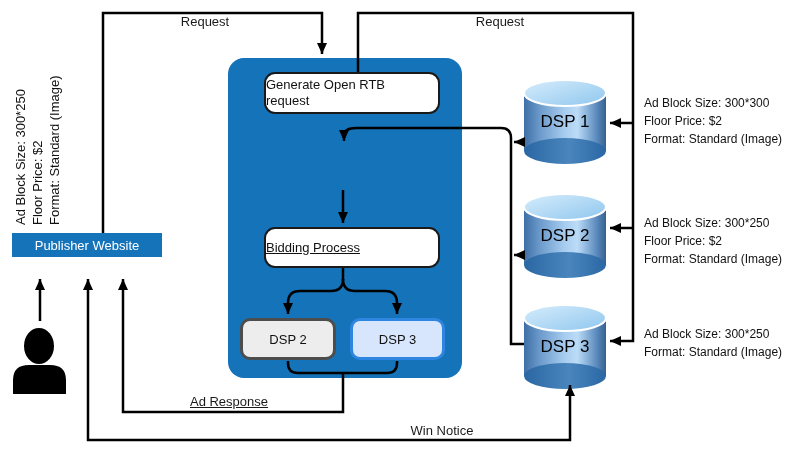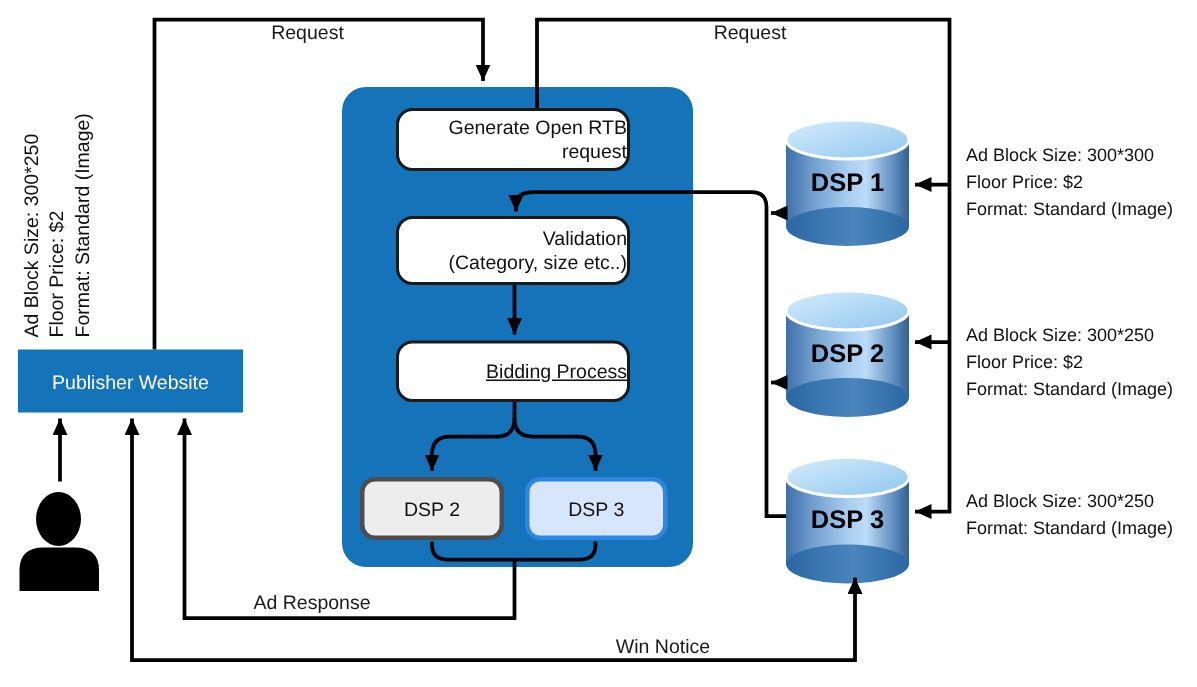--- a/index.html
+++ b/index.html
@@ -12,44 +12,44 @@
   }
   *{box-sizing:border-box;margin:0;padding:0;}
   body{background:#fff;font-family:"Liberation Sans", sans-serif;}
   #canvas{position:relative;width:798px;height:458px;background:#fff;overflow:hidden;}
 
   .abs{position:absolute;}
 
   
   .exchange-block{left:228px;top:58px;width:234px;height:320px;background:var(--primary-blue);border-radius:16px;}
 
-  .proc-box{position:absolute;left:264px;width:156px;background:#fff;border:2px solid #1a1a1a;border-radius:11px;
-            display:flex;flex-direction:column;align-items:flex-end;justify-content:center;
+  .proc-box{position:absolute;left:264px;width:176px;background:#fff;border:2px solid #1a1a1a;border-radius:11px;
+            display:flex;flex-direction:column;align-items:flex-start;justify-content:center;
             font-size:13px;line-height:16px;text-align:center;color:#111;}
   .gen-box{top:72px;height:42px;}
   .val-box{top:144px;height:46px;}
   .bid-box{top:227px;height:41px;text-decoration:underline;}
 
   .winner-box{position:absolute;top:318px;height:42px;border-radius:10px;display:flex;align-items:center;justify-content:center;font-size:13px;color:#111;}
   .winner-dsp2{left:240px;width:96px;background:var(--dsp2-box-fill);border:3px solid var(--dsp2-box-border);}
   .winner-dsp3{left:350px;width:95px;background:var(--dsp3-box-fill);border:3px solid var(--dsp3-box-border);}
 
   
-  .publisher-box{left:12px;top:233px;width:150px;height:42px;background:var(--primary-blue);
+  .publisher-box{left:12px;top:233px;width:150px;height:24px;background:var(--primary-blue);
                  display:flex;align-items:center;justify-content:center;color:#fff;font-size:13px;}
 
   
   .spec-left{left:-37px;top:124px;width:150px;height:52px;transform:rotate(-90deg);
              font-size:13px;line-height:17px;color:#111;white-space:nowrap;}
 
   
   .spec-right{left:644px;width:152px;font-size:12px;line-height:18px;color:#111;}
 
   
-  .cyl-label{position:absolute;left:524px;width:82px;text-align:center;font-size:17px;font-weight:bold;color:#000;}
+  .cyl-label{position:absolute;left:524px;width:82px;text-align:center;font-size:17px;font-weight:normal;color:#000;}
 
   .flow-label{position:absolute;font-size:13px;color:#1a1a1a;text-align:center;}
 
   svg.wires{position:absolute;left:0;top:0;width:798px;height:458px;}
   .layer2{z-index:2;}
   .layer3{z-index:3;}
   .layer1{z-index:1;}
 </style>
 </head>
 <body>
@@ -138,24 +138,20 @@
   <div class="abs spec-left layer3">
     <div>Ad Block Size: 300*250</div>
     <div>Floor Price: $2</div>
     <div>Format: Standard (Image)</div>
   </div>
 
   <div class="proc-box gen-box layer3">
     <div>Generate Open RTB</div>
     <div>request</div>
   </div>
-  <div class="proc-box val-box layer3">
-    <div>Validation</div>
-    <div>(Category, size etc..)</div>
-  </div>
   <div class="proc-box bid-box layer3">
     <div>Bidding Process</div>
   </div>
 
   <div class="winner-box winner-dsp2 layer3">
     <span>DSP 2</span>
   </div>
   <div class="winner-box winner-dsp3 layer3">
     <span>DSP 3</span>
   </div>
@@ -174,16 +170,16 @@
     <div>Floor Price: $2</div>
     <div>Format: Standard (Image)</div>
   </div>
   <div class="abs spec-right layer3" style="top:325px;">
     <div>Ad Block Size: 300*250</div>
     <div>Format: Standard (Image)</div>
   </div>
 
   <div class="flow-label layer3" style="left:170px;top:14px;width:70px;">Request</div>
   <div class="flow-label layer3" style="left:465px;top:14px;width:70px;">Request</div>
-  <div class="flow-label layer3" style="left:163px;top:394px;width:90px;">Ad Response</div>
+  <div class="flow-label layer3" style="left:184px;top:394px;width:90px;text-decoration:underline;">Ad Response</div>
   <div class="flow-label layer3" style="left:402px;top:423px;width:80px;">Win Notice</div>
 
 </div>
 
 </body></html>

